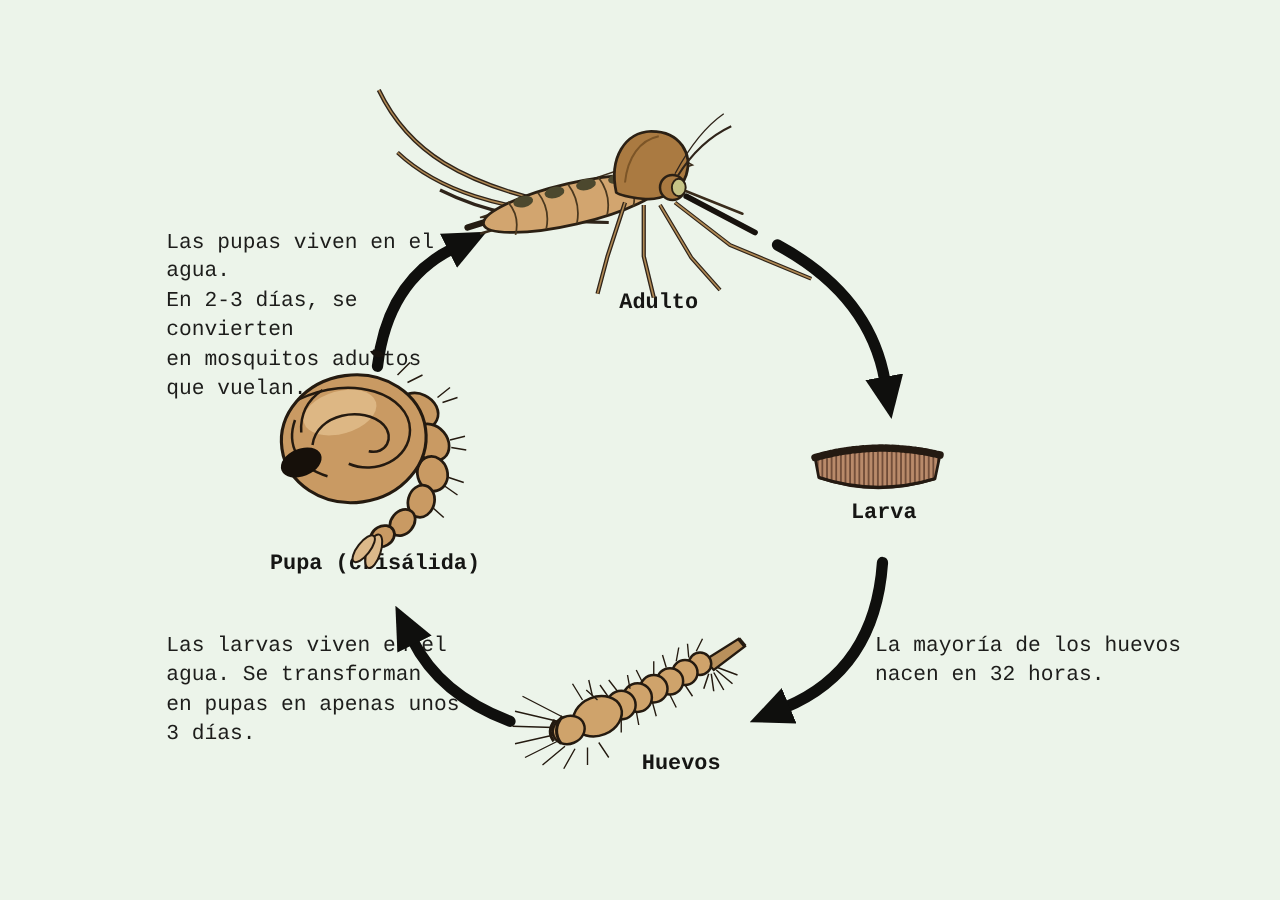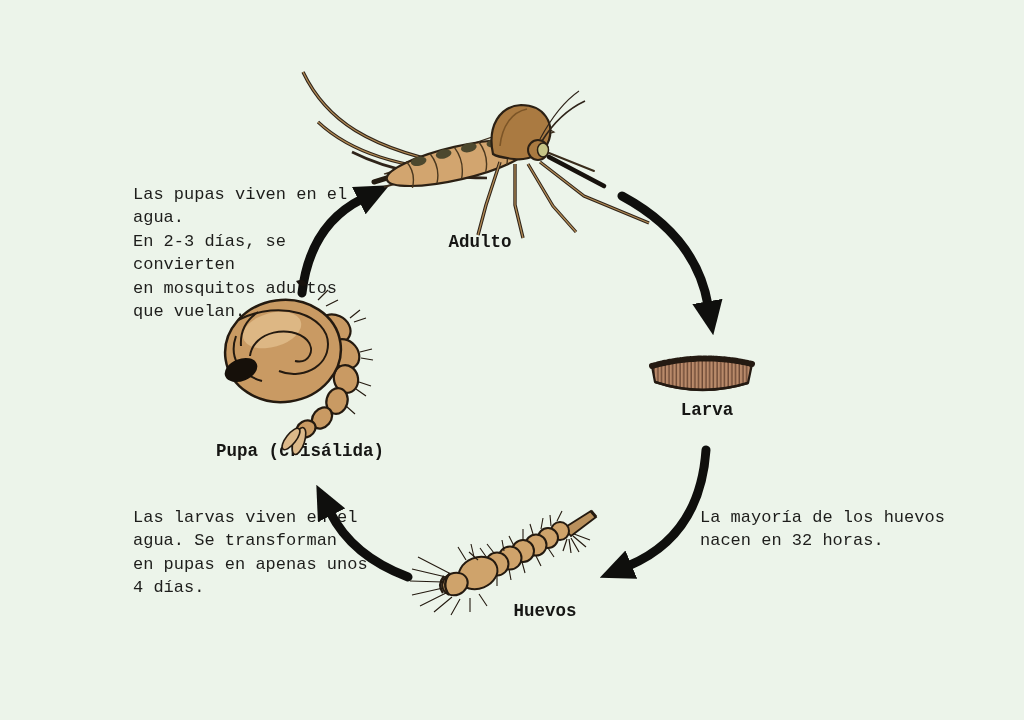--- a/index.html
+++ b/index.html
@@ -22,41 +22,41 @@
     position:absolute;
     font-size:17.5px;
     font-weight:bold;
     text-align:center;
     color:#161614;
   }
   .note-pupa-adult{left:133px;top:183px;width:250px;}
   .note-adult-eggs{left:700px;top:183px;width:250px;}
   .note-eggs-larva{left:700px;top:506px;width:260px;}
   .note-larva-pupa{left:133px;top:506px;width:250px;}
-  .label-adult{left:420px;top:232px;width:120px;}
+  .label-adult{left:467px;top:232px;width:120px;}
   .label-eggs{left:647px;top:400px;width:120px;}
   .label-pupa{left:200px;top:441px;width:200px;}
   .label-larva{left:485px;top:601px;width:120px;}
   .art{position:absolute;inset:0;width:1024px;height:720px;}
 </style>
 </head>
 <body>
 
 <div class="canvas">
 
   <div class="note note-pupa-adult">Las pupas viven en el agua.
 En 2-3 días, se convierten
 en mosquitos adultos
 que vuelan.</div>
   <div class="note note-eggs-larva">La mayoría de los huevos
 nacen en 32 horas.</div>
   <div class="note note-larva-pupa">Las larvas viven en el
 agua. Se transforman
 en pupas en apenas unos
-4 días.</div>
+3 días.</div>
 
   <div class="stage-label label-adult">Adulto</div>
   <div class="stage-label label-eggs">Larva</div>
   <div class="stage-label label-pupa">Pupa (crisálida)</div>
   <div class="stage-label label-larva">Huevos</div>
 
   <svg class="art" viewBox="0 0 1024 720">
     <defs>
       <marker id="ah" markerUnits="strokeWidth" markerWidth="3.8" markerHeight="3.4" viewBox="0 0 3.8 3.4" refX="0.4" refY="1.7" orient="auto">
         <path d="M0,0 L3.8,1.7 L0,3.4 Z" fill="#0f0f0d"></path>

